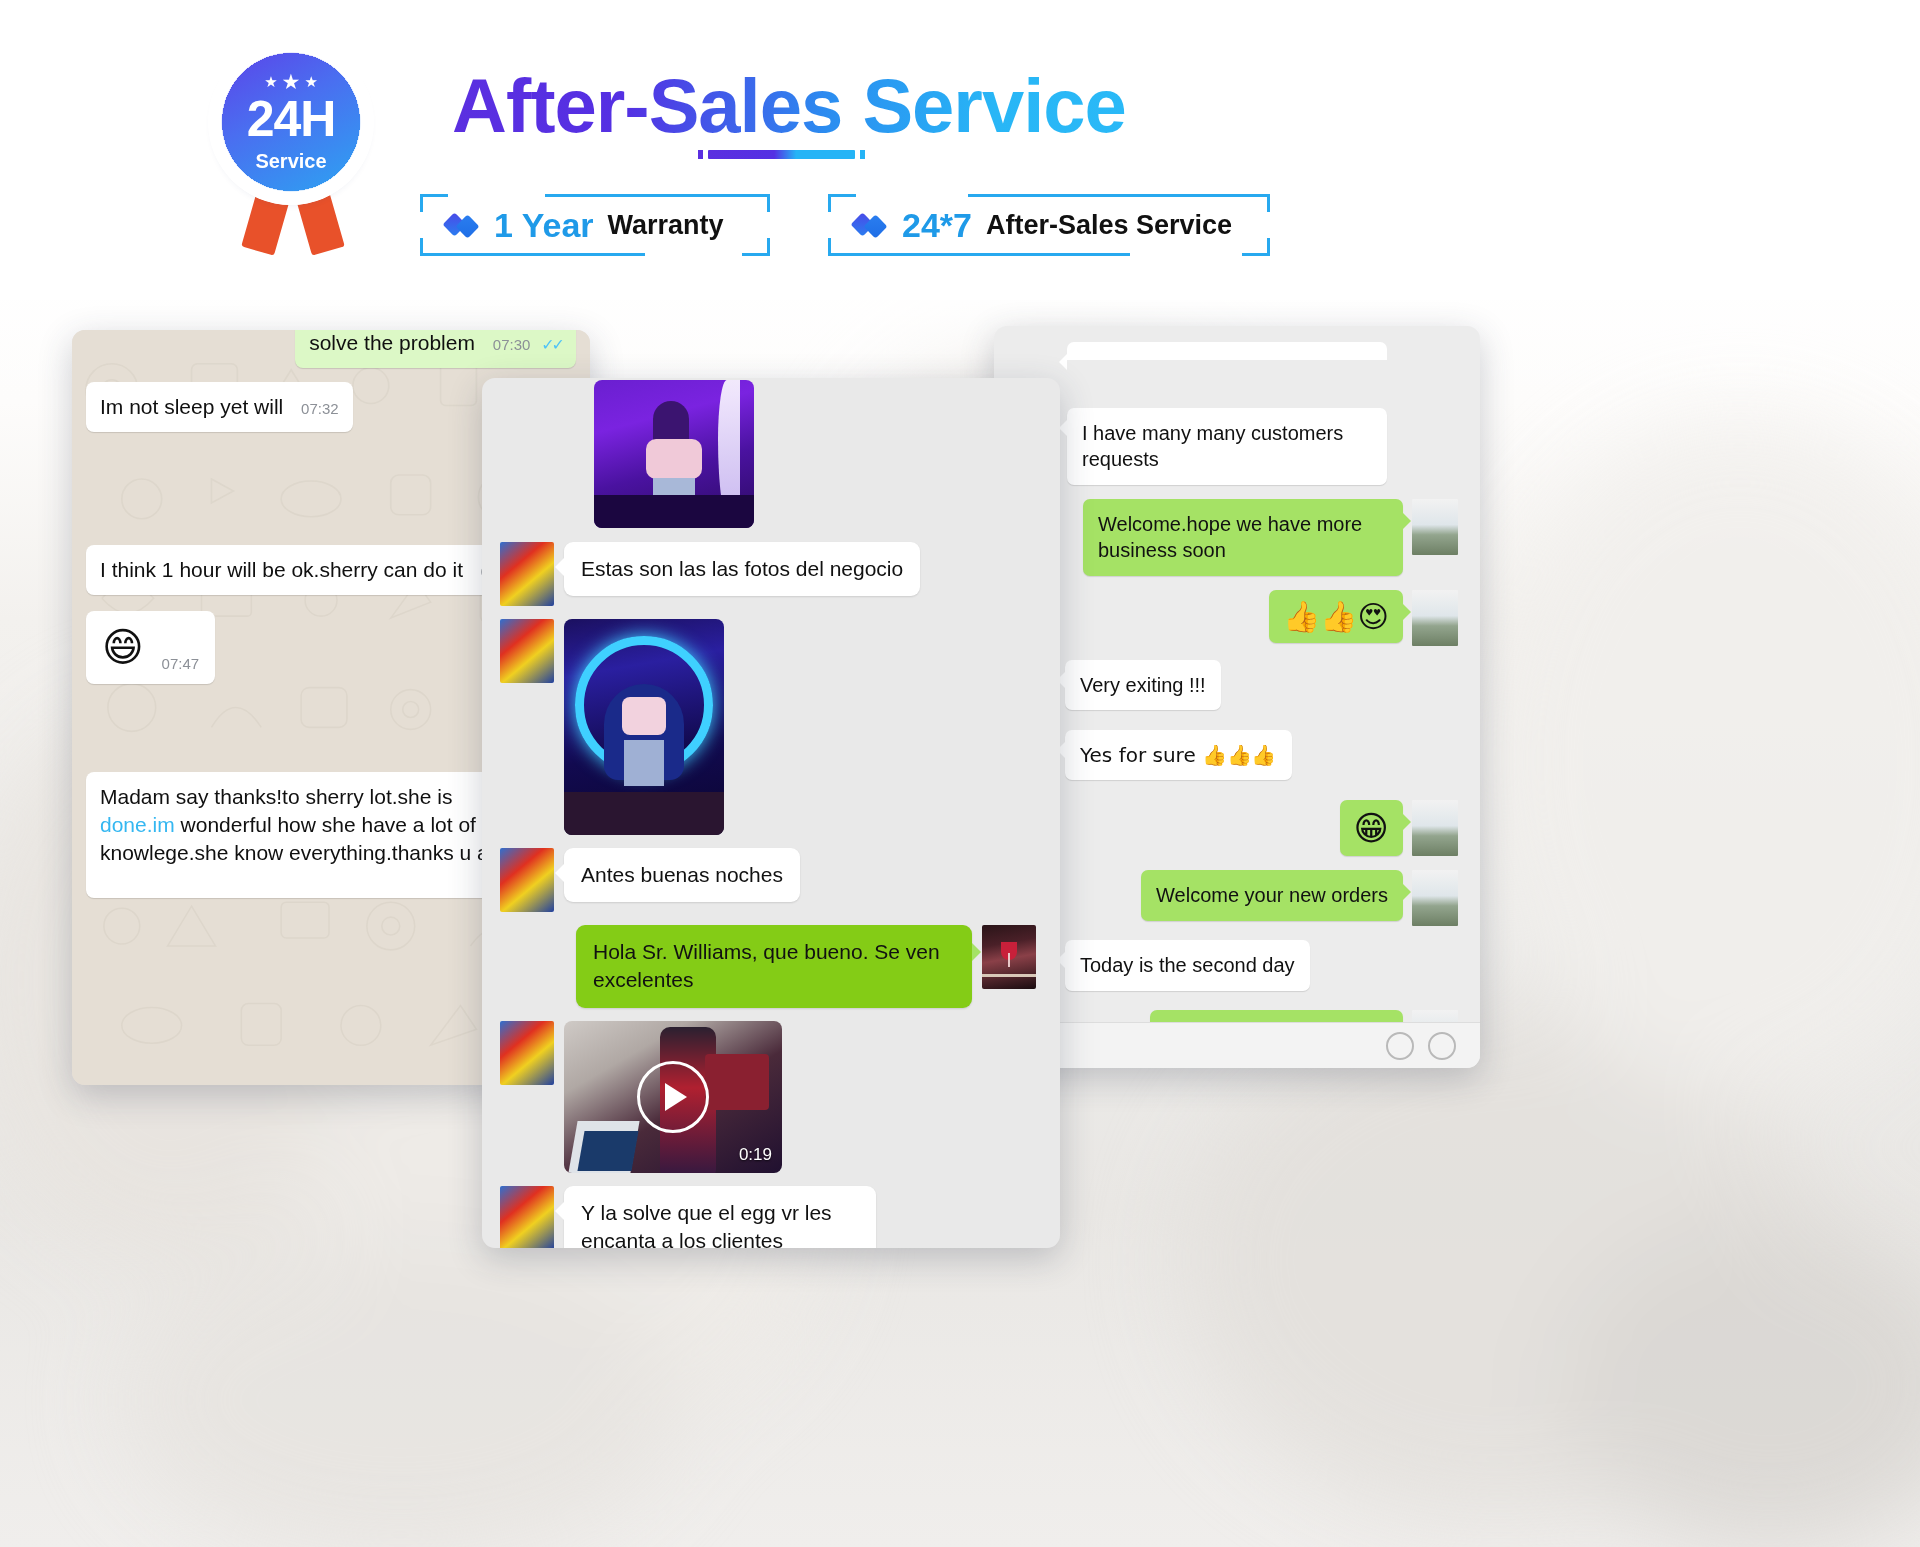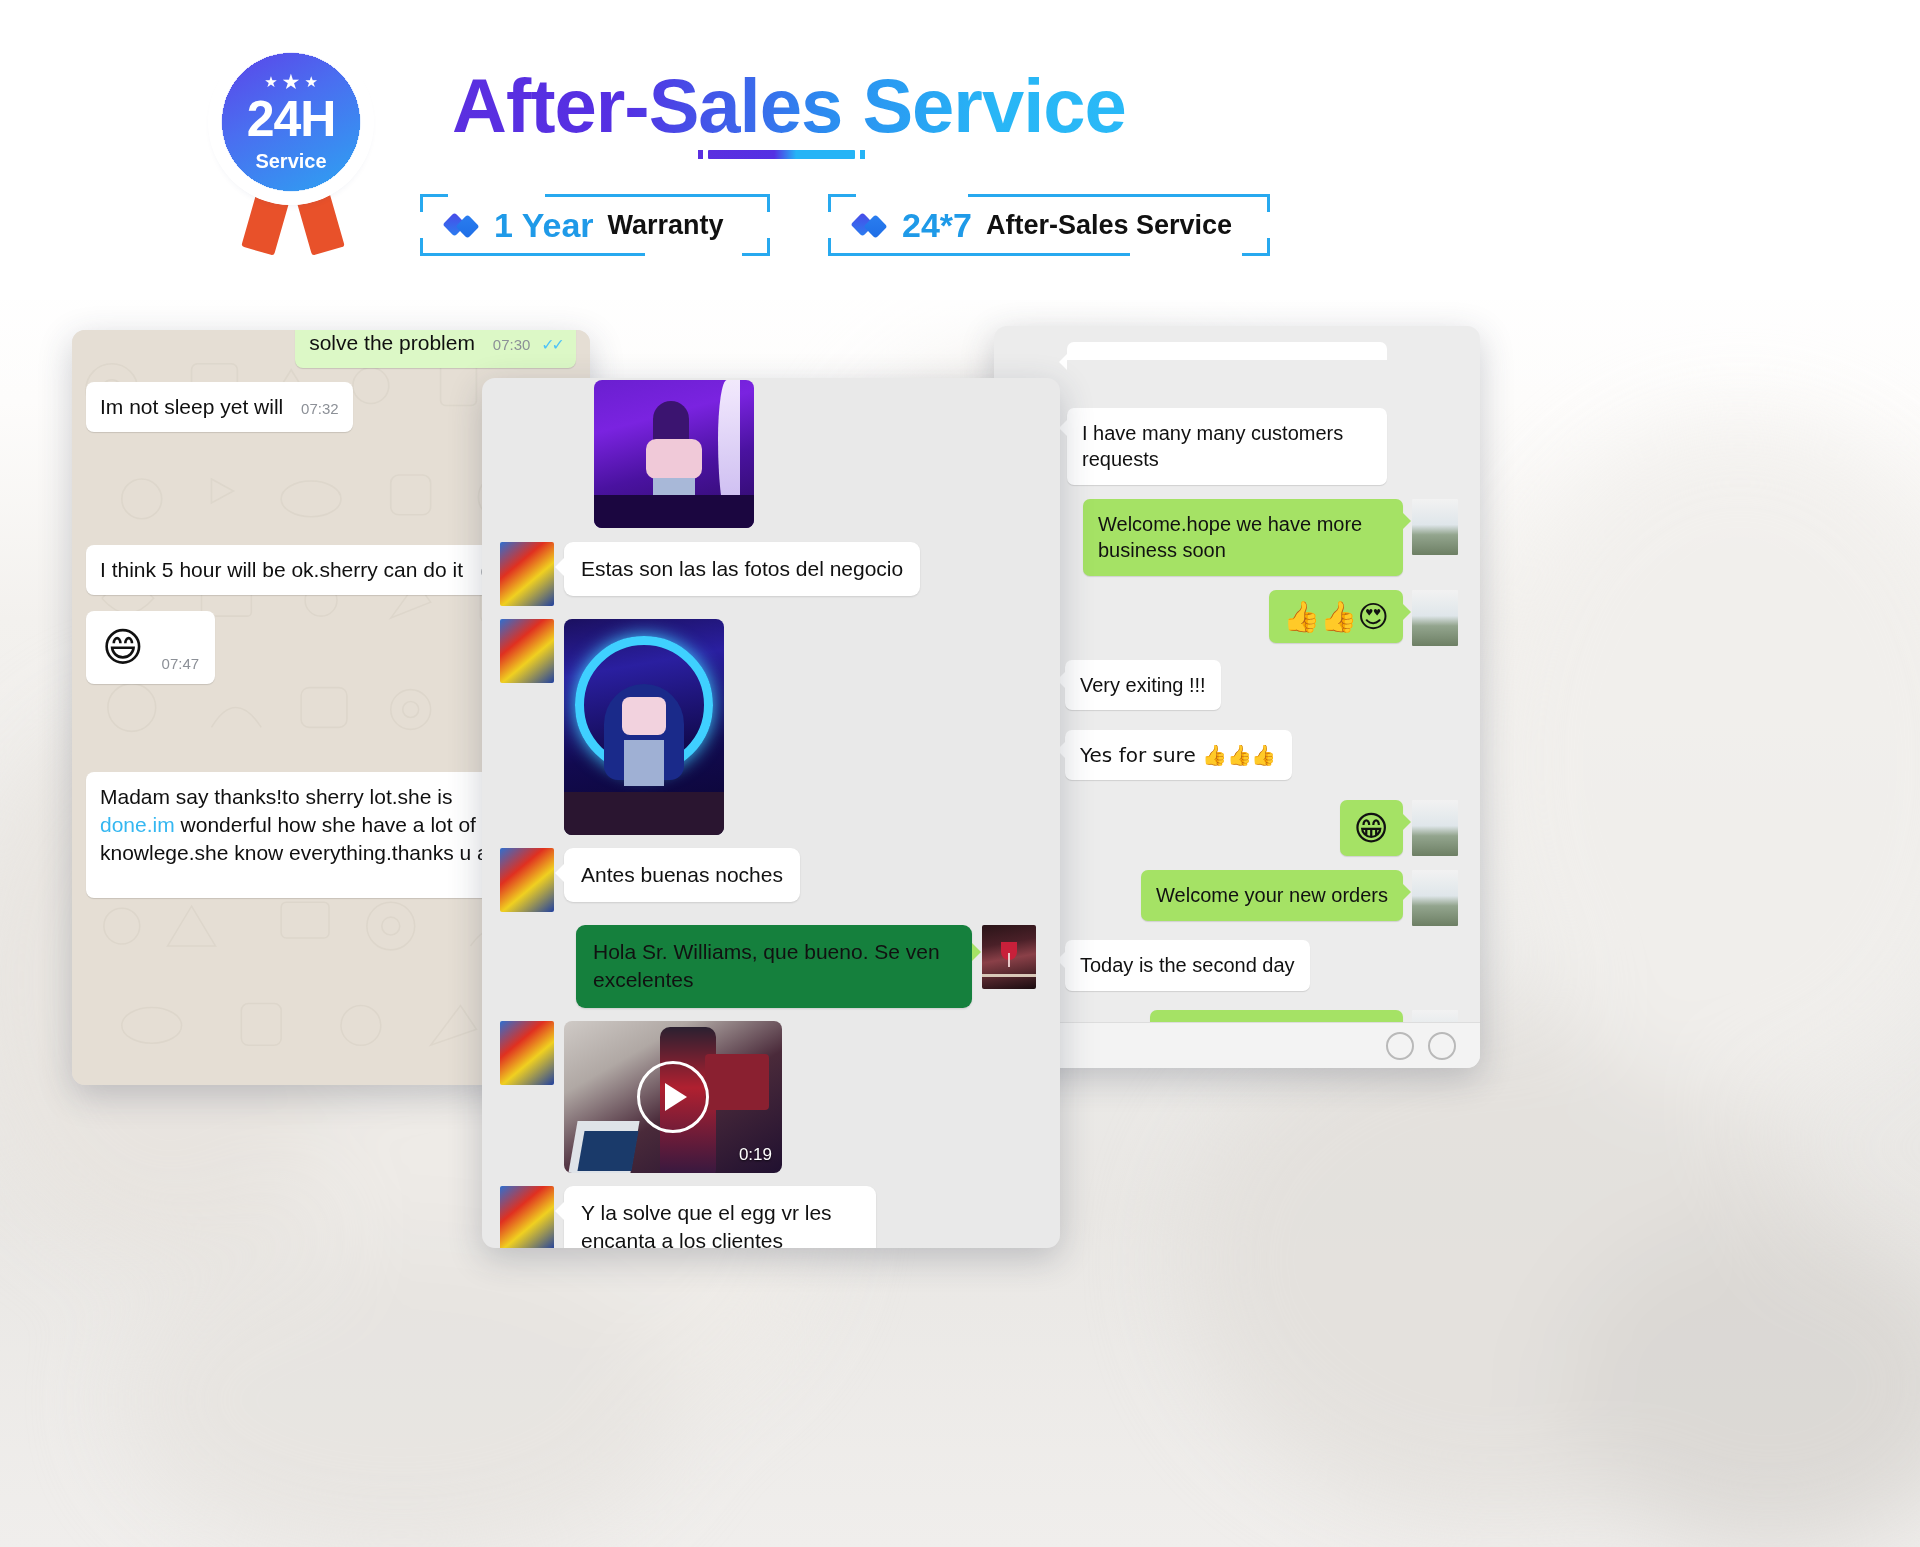--- a/index.html
+++ b/index.html
@@ -186,21 +186,21 @@
     position:relative; border-radius:9px; padding:13px 17px;
     font-size:21px; line-height:1.35; color:#111;
     box-shadow:0 1px 2px rgba(0,0,0,.12);
     max-width:400px;
   }
   .mid-bub.in { background:#fff; }
   .mid-bub.in:before {
     content:""; position:absolute; left:-9px; top:16px;
     border:9px solid transparent; border-right-color:#fff; border-left:0;
   }
-  .mid-bub.out { background:#15803d; }
+  .mid-bub.out { background:#84cc16; }
   .mid-bub.out:after {
     content:""; position:absolute; right:-9px; top:18px;
     border:9px solid transparent; border-left-color:#a5e265; border-right:0;
   }
   .mario { width:54px; height:64px; flex:none; border-radius:2px; overflow:hidden; }
 
   .photo { border-radius:8px; overflow:hidden; position:relative; display:block; }
 
   
   #left-inputbar {
@@ -363,21 +363,21 @@
     </div>
 
     <div style="margin-top:18px; display:flex; justify-content:flex-end;">
       <div class="bubble out emj" style="font-size:46px; padding:8px 16px; margin-right:-44px;">
         <span>😂</span>
       </div>
     </div>
 
     <div style="margin-top:18px; display:flex;">
       <div class="bubble in" style="width:430px; max-width:430px;">
-        <span>I think 5 hour will be ok.sherry can do it</span>
+        <span>I think 1 hour will be ok.sherry can do it</span>
         <span class="meta">0</span>
       </div>
     </div>
 
     <div style="margin-top:16px; display:flex;">
       <div class="bubble in" style="padding:10px 16px;">
         <span class="emj" style="font-size:40px; vertical-align:middle;">😄</span>
         <span class="meta" style="vertical-align:bottom;">07:47</span>
       </div>
     </div>

